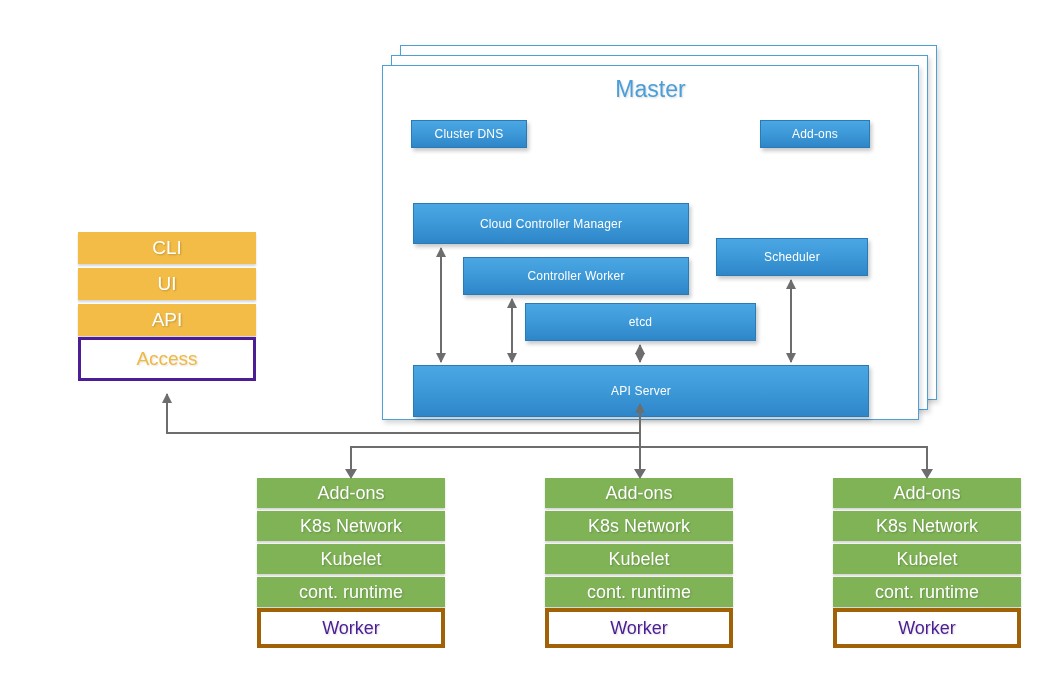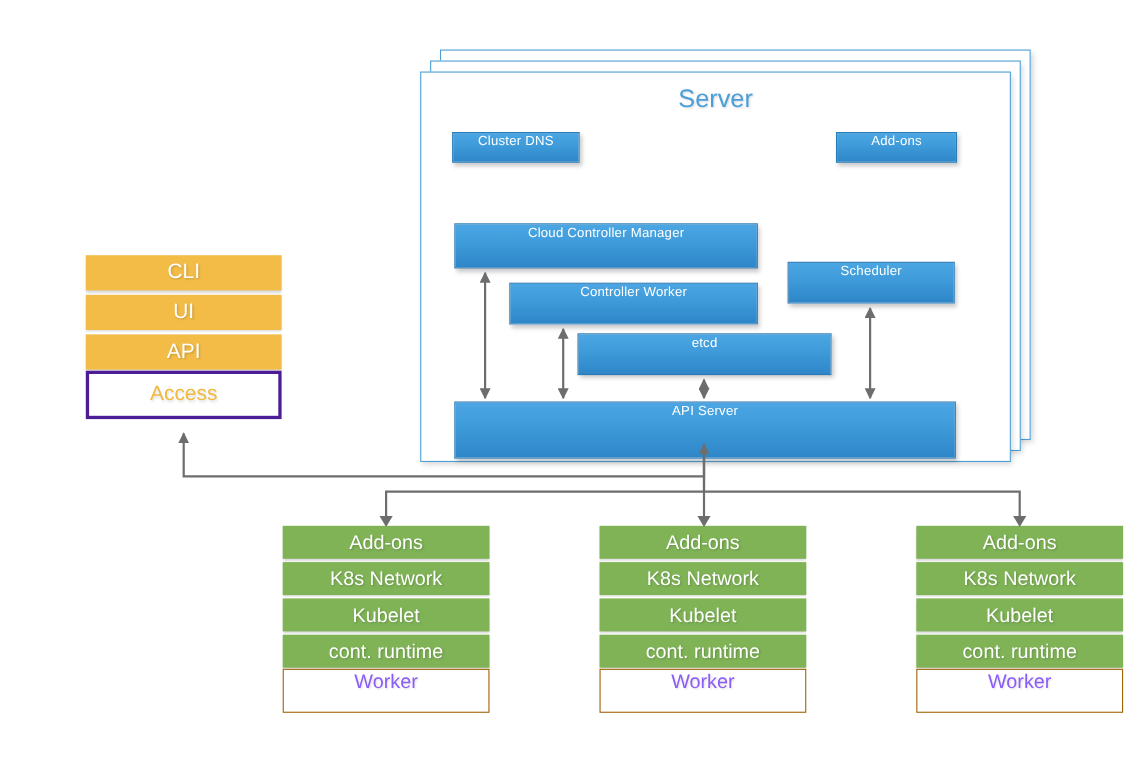--- a/index.html
+++ b/index.html
@@ -11,21 +11,21 @@
     overflow: hidden;
   }
   #stage { position: relative; width: 1040px; height: 690px; }
 
   
   .bluebox {
     position: absolute;
     background: linear-gradient(to bottom, #4ba6e3 0%, #3e9ad9 45%, #2e86c8 100%);
     border: 1px solid #2a7ab5;
     color: #ffffff;
-    display: flex; align-items: flex-start; justify-content: center;
+    display: flex; align-items: center; justify-content: center;
     text-align: center;
     box-shadow: 2px 3px 4px rgba(0,0,0,0.22);
     letter-spacing: 0.2px;
     white-space: nowrap;
   }
   .bluebox.small { font-size: 12px; }
   .bluebox.big   { font-size: 12px; }
 
   
   .panel {
@@ -85,44 +85,44 @@
     background: #7fb356;
     color: #ffffff;
     display: flex; align-items: center; justify-content: center;
     font-size: 18px;
     text-shadow: 1px 1px 2px rgba(0,0,0,0.2);
     box-shadow: 0 2px 2px rgba(0,0,0,0.16);
   }
   .green-foot {
     position: absolute; left: 0;
     background: #ffffff;
-    border: 1px solid #a16207;
-    color: #8b5cf6;
-    display: flex; align-items: flex-start; justify-content: center;
+    border: 4px solid #a16207;
+    color: #4c1d95;
+    display: flex; align-items: center; justify-content: center;
     font-size: 18px;
     text-shadow: 1px 1px 2px rgba(0,0,0,0.13);
   }
 
   
   svg.wires {
     position: absolute; left: 0; top: 0;
     width: 1040px; height: 690px;
     pointer-events: none;
   }
 </style>
 </head>
 <body>
 
 <div id="stage">
 
   <div class="panel" style="left:400px; top:45px; width:537px; height:355px;"></div>
   <div class="panel" style="left:391px; top:55px; width:537px; height:355px;"></div>
 
   <div class="panel" style="left:382px; top:65px; width:537px; height:355px;">
-    <div class="master-title">Server</div>
+    <div class="master-title">Master</div>
   </div>
 
   <div class="bluebox small" style="left:411px; top:120px; width:116px; height:28px;">
     <span>Cluster DNS</span>
   </div>
 
   <div class="bluebox small" style="left:760px; top:120px; width:110px; height:28px;">
     <span>Add-ons</span>
   </div>
 

